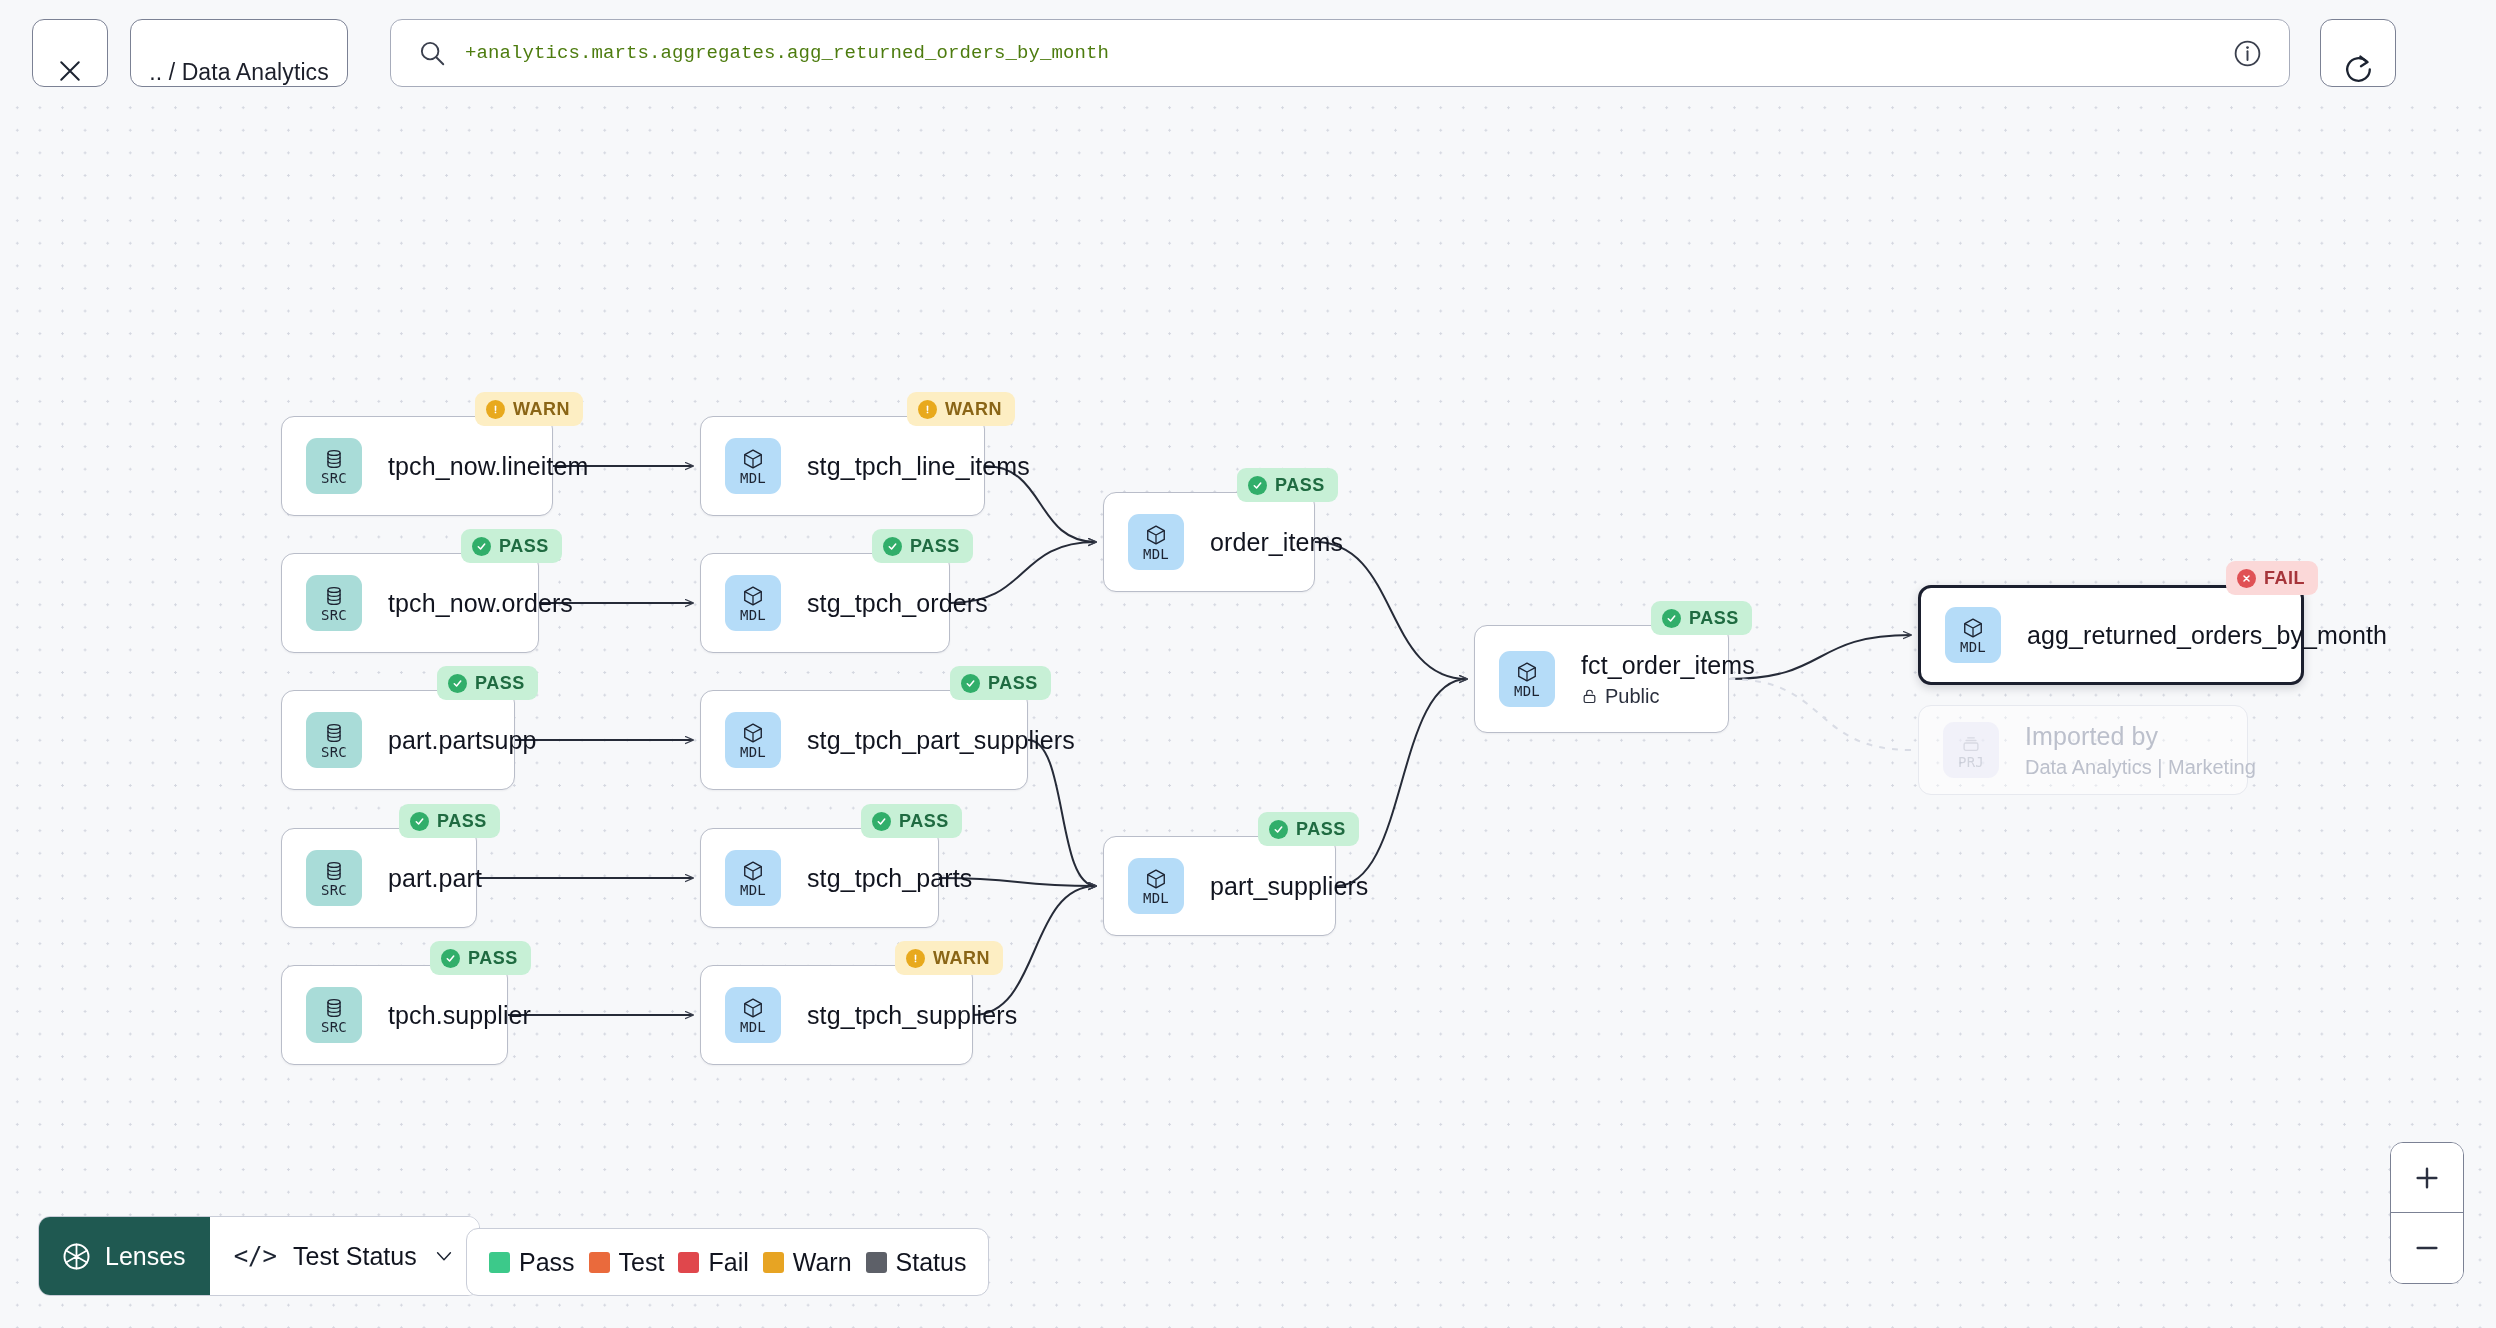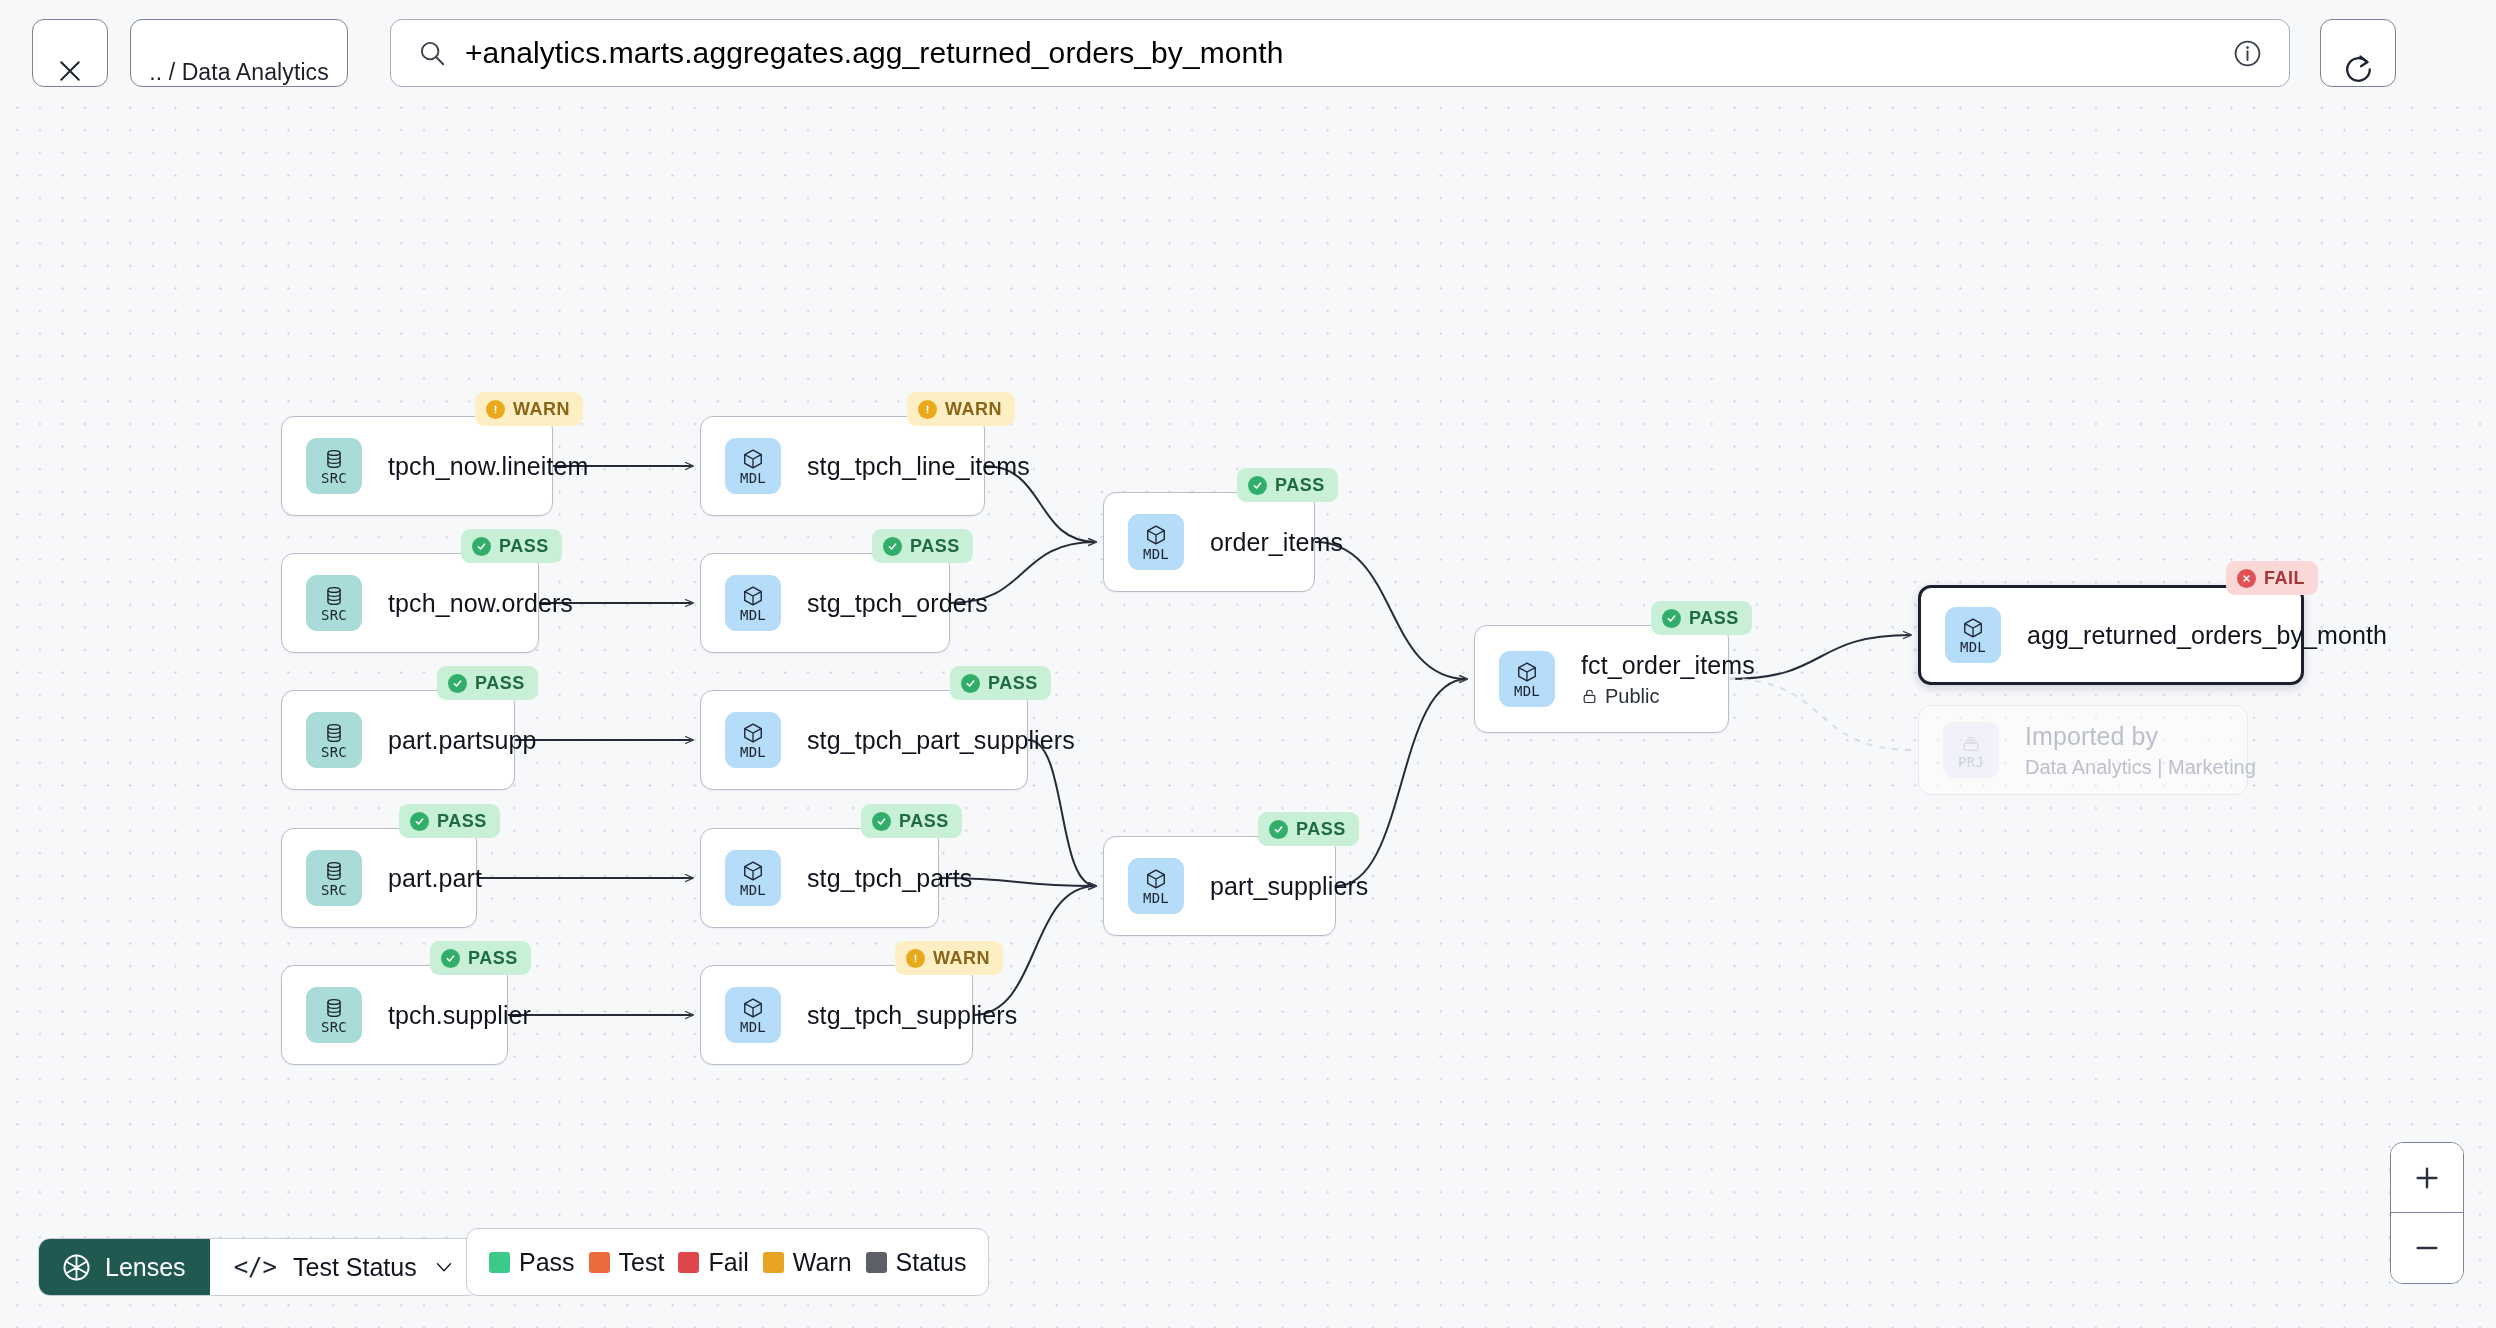--- a/index.html
+++ b/index.html
@@ -67,25 +67,26 @@
     background: #ffffff;
     border: 1.6px solid #a7acbb;
     border-radius: 12px;
     display: flex;
     align-items: center;
     padding: 0 26px;
   }
   #searchbar .s-icon { width: 30px; height: 30px; flex: 0 0 auto; margin-right: 18px; }
   #search-input-text {
     flex: 1 1 auto;
-    font-size: 30px;
-    color: #000000;
+    font-size: 19px;
+    color: #4d7c0f;
     letter-spacing: .1px;
     white-space: nowrap;
     overflow: hidden;
+    font-family: Liberation Mono, monospace;
   }
   #info-icon { width: 31px; height: 31px; flex: 0 0 auto; }
 
   #refresh-btn { left: 2320px; top: 19px; width: 76px; height: 68px; }
   #refresh-btn svg { width: 33px; height: 33px; }
 
   
   #graph { position: absolute; left: 0; top: 0; width: 2496px; height: 1328px; }
   #edges { position: absolute; left: 0; top: 0; width: 2496px; height: 1328px; pointer-events: none; z-index: 5; }
 
@@ -164,21 +165,21 @@
   .st-warn .pill-dot { background: #e8a91d; }
   .st-fail { background: #fbd8d8; color: #a6343a; }
   .st-fail .pill-dot { background: #e05155; }
 
   
   #bottombar { position: absolute; left: 0; bottom: 0; height: 104px; width: 2496px; z-index: 40; }
 
   #lens-group {
     position: absolute;
     left: 38px; bottom: 32px;
-    height: 58px;
+    height: 80px;
     display: flex;
     align-items: stretch;
     border-radius: 12px;
     overflow: hidden;
     border: 1.5px solid #c9cdd8;
     background: #fff;
   }
   #lenses-btn {
     background: #1f5951;
     color: #ffffff;

